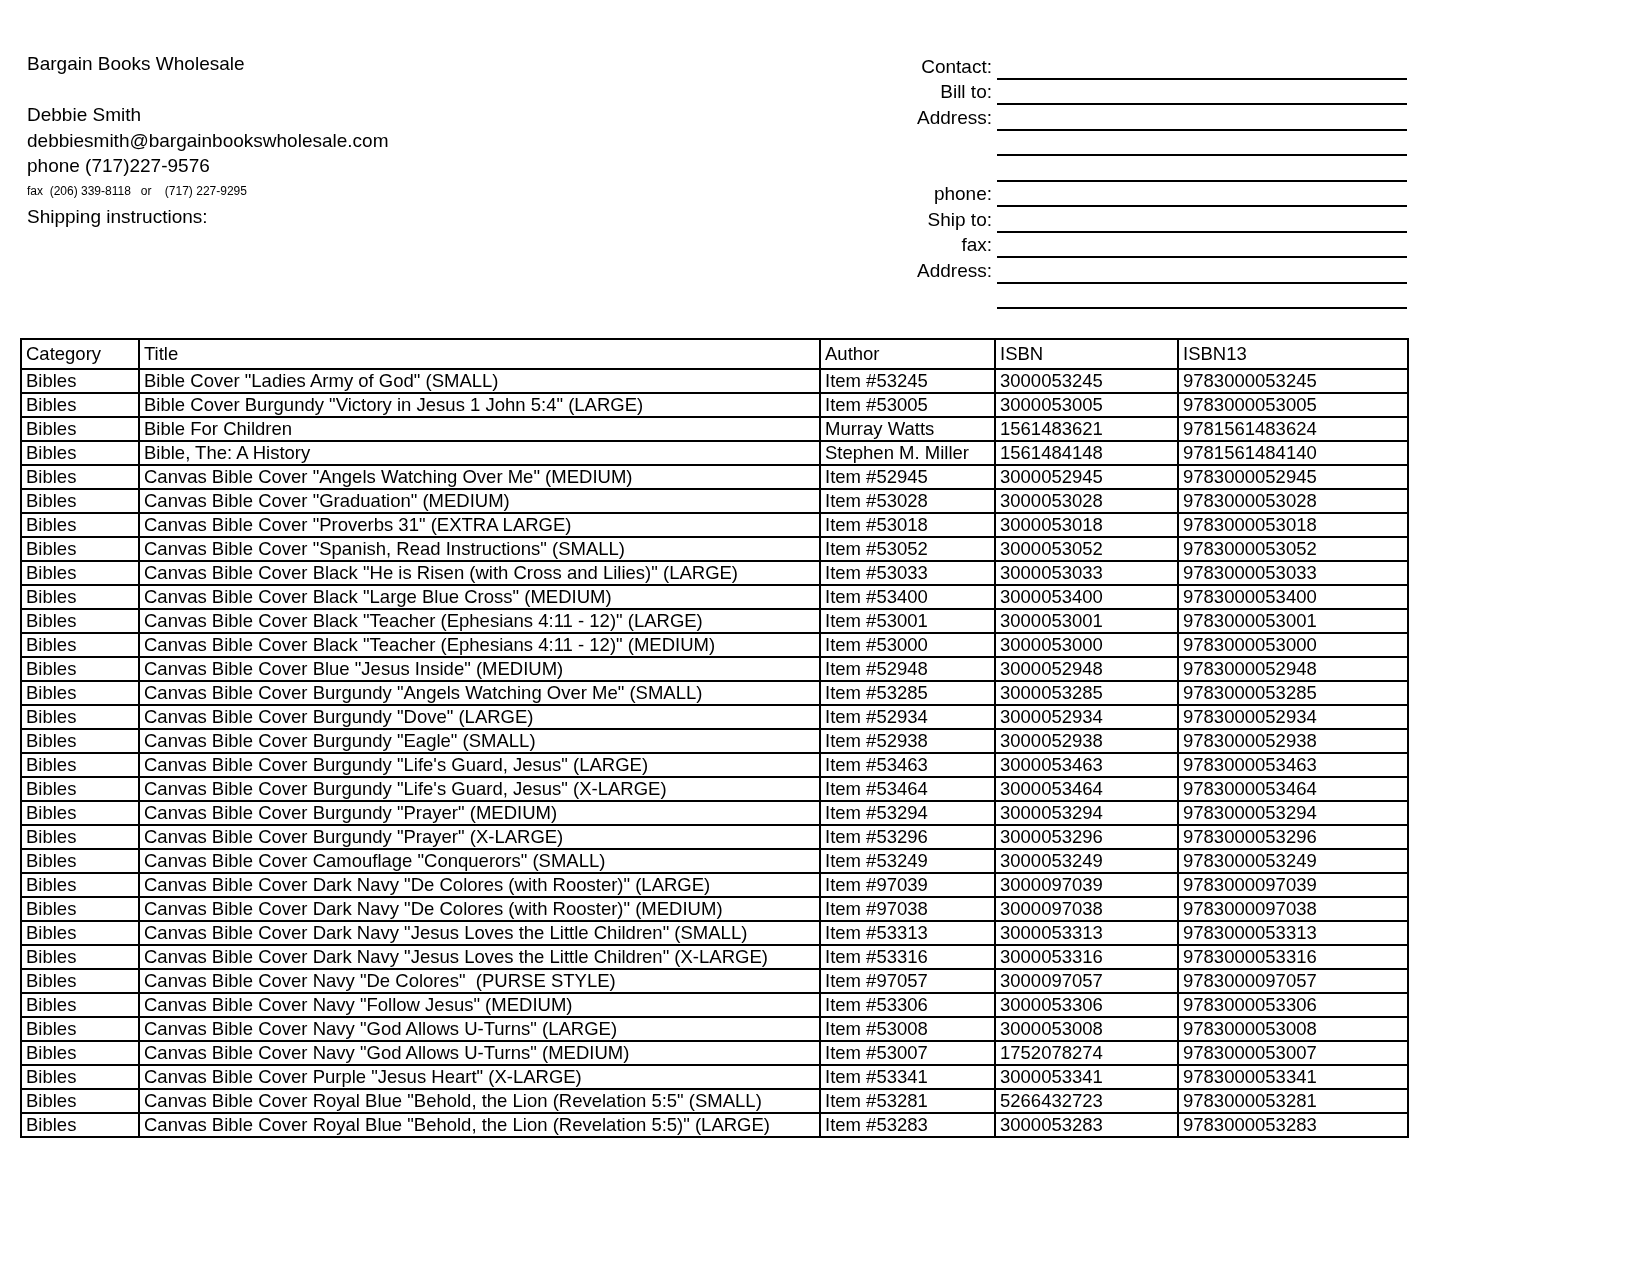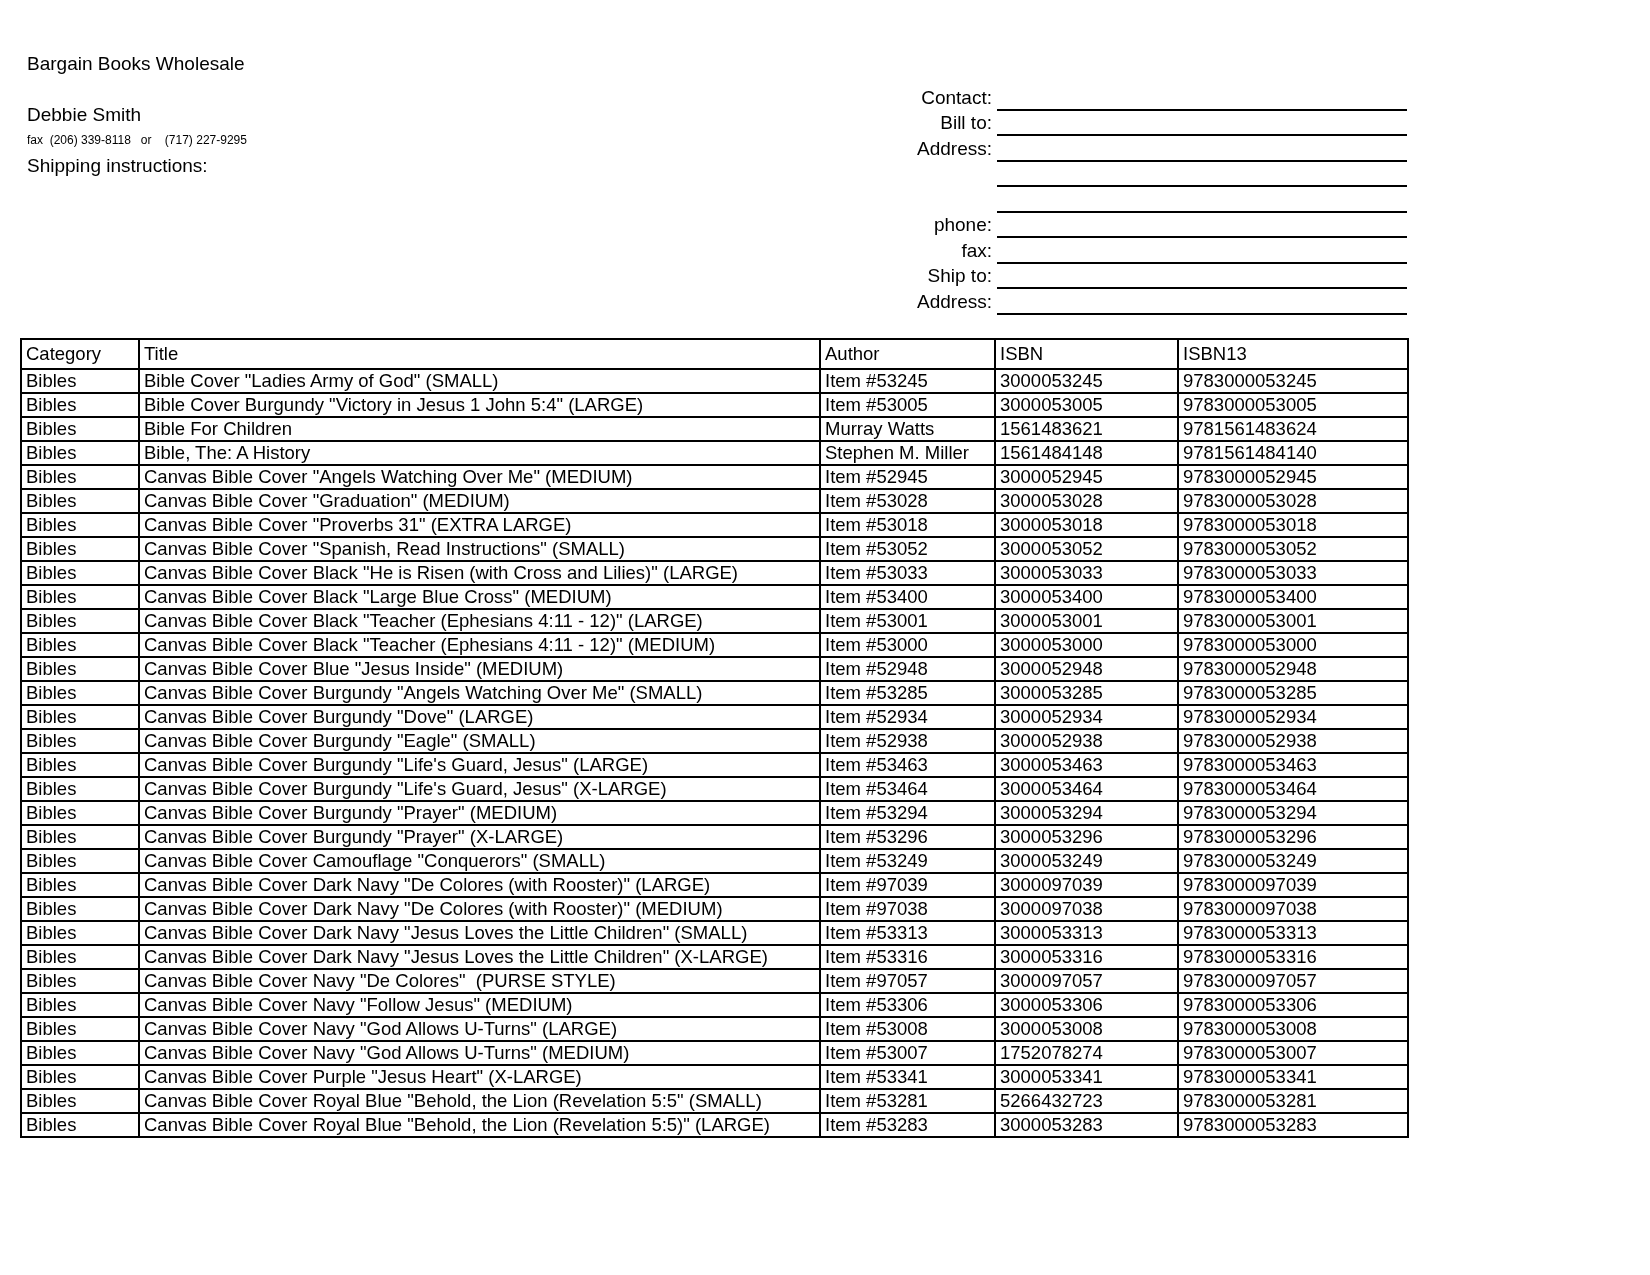--- a/index.html
+++ b/index.html
@@ -10,21 +10,21 @@
     position: relative; overflow: hidden;
   }
 
   
   .seller { position: absolute; left: 27px; top: 51px; }
   .seller .line { line-height: 25.5px; font-size: 19px; white-space: pre; }
   .seller .line.sm { font-size: 12px; }
   .seller .line.blank { height: 25.5px; }
 
   
-  .order-form { position: absolute; left: 858px; top: 54px; margin-top: 31px; }
+  .order-form { position: absolute; left: 858px; top: 54px; }
   .form-row { display: flex; align-items: flex-end; height: 25.55px; }
   .form-label {
     width: 134px; text-align: right; font-size: 19px;
     padding-bottom: 2px; white-space: pre;
   }
   .form-line {
     width: 410px; margin-left: 5px; height: 100%;
     border-bottom: 2px solid #000; box-sizing: border-box;
   }
 
@@ -45,20 +45,22 @@
 </style>
 </head>
 <body>
 
 <div>
 
   <header class="seller">
     <div class="line">Bargain Books Wholesale</div>
     <div class="line blank"></div>
     <div class="line">Debbie Smith</div>
+    <div class="line">debbiesmith@bargainbookswholesale.com</div>
+    <div class="line">phone (717)227-9576</div>
     <div class="line sm">fax  (206) 339-8118   or    (717) 227-9295</div>
     <div class="line">Shipping instructions:</div>
   </header>
 
   <section class="order-form">
 
       <div class="form-row">
         <div class="form-label">Contact:</div>
         <div class="form-line"></div>
       </div>
@@ -82,26 +84,26 @@
         <div class="form-label"></div>
         <div class="form-line"></div>
       </div>
 
       <div class="form-row">
         <div class="form-label">phone:</div>
         <div class="form-line"></div>
       </div>
 
       <div class="form-row">
+        <div class="form-label">Ship to:</div>
+        <div class="form-line"></div>
+      </div>
+
+      <div class="form-row">
         <div class="form-label">fax:</div>
-        <div class="form-line"></div>
-      </div>
-
-      <div class="form-row">
-        <div class="form-label">Ship to:</div>
         <div class="form-line"></div>
       </div>
 
       <div class="form-row">
         <div class="form-label">Address:</div>
         <div class="form-line"></div>
       </div>
 
       <div class="form-row">
         <div class="form-label"></div>

